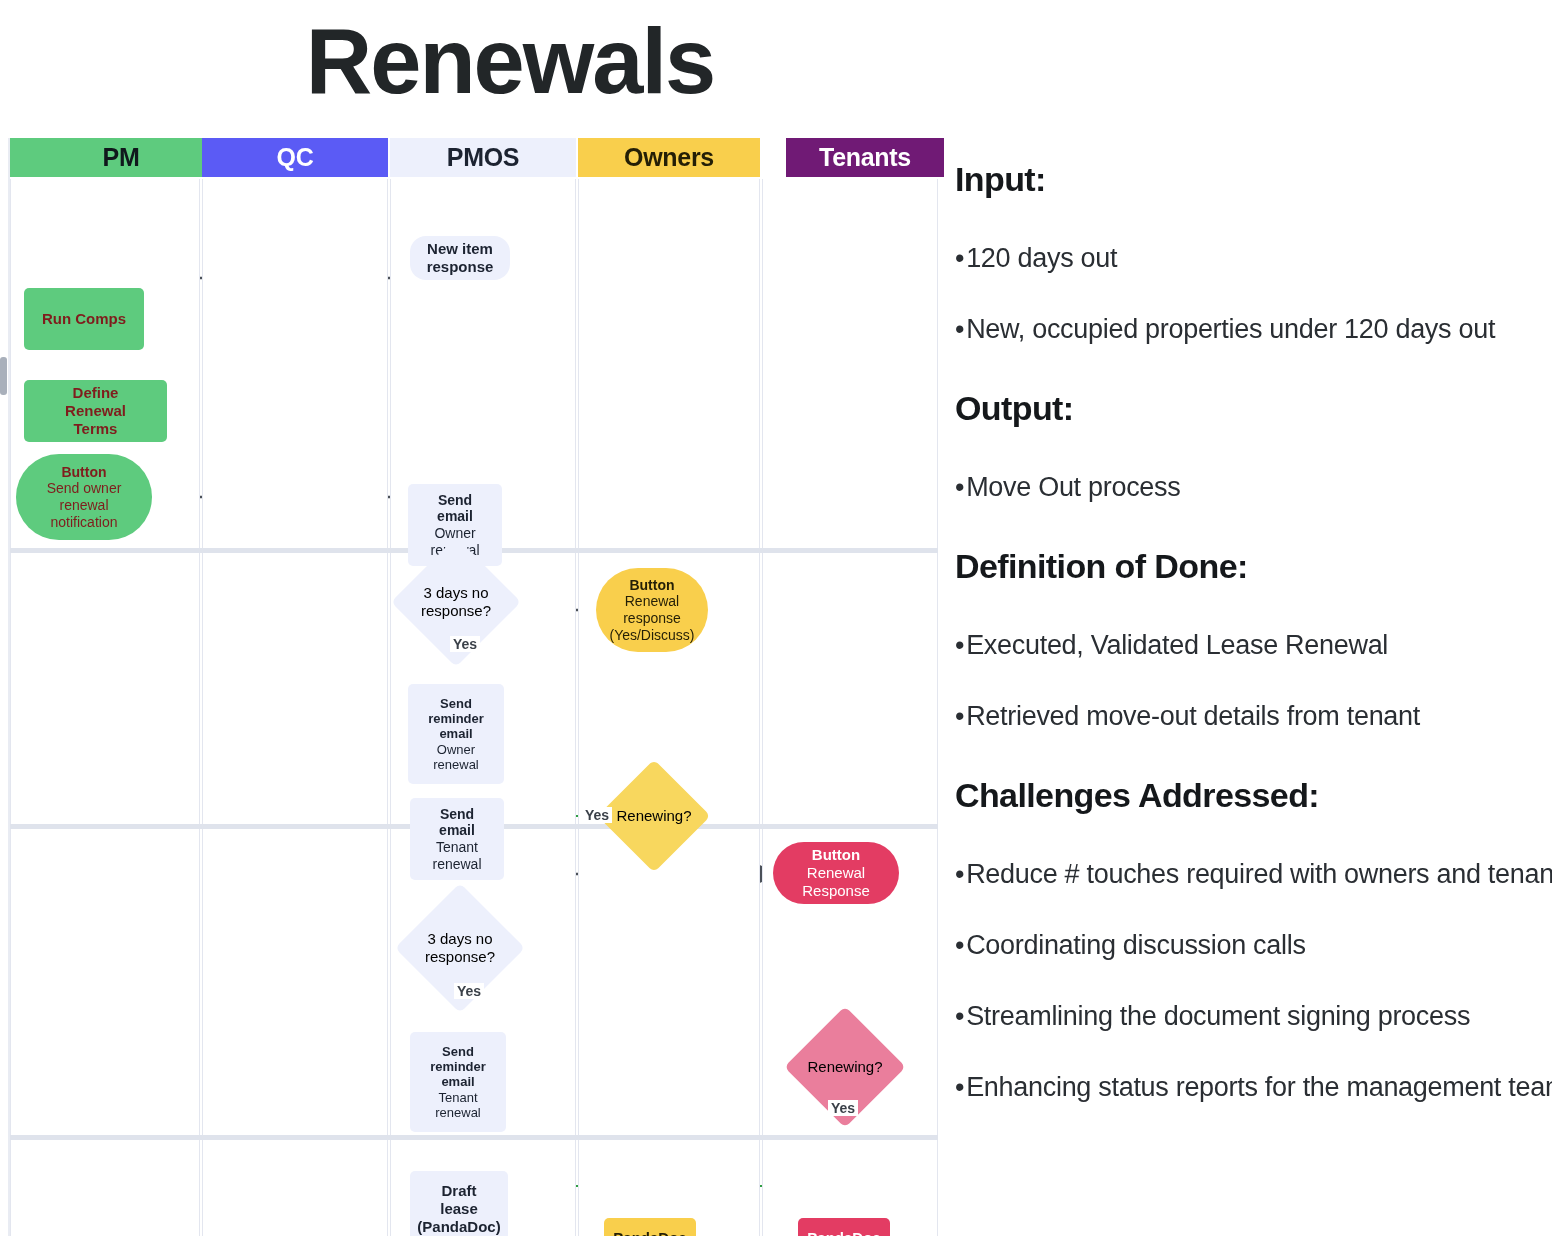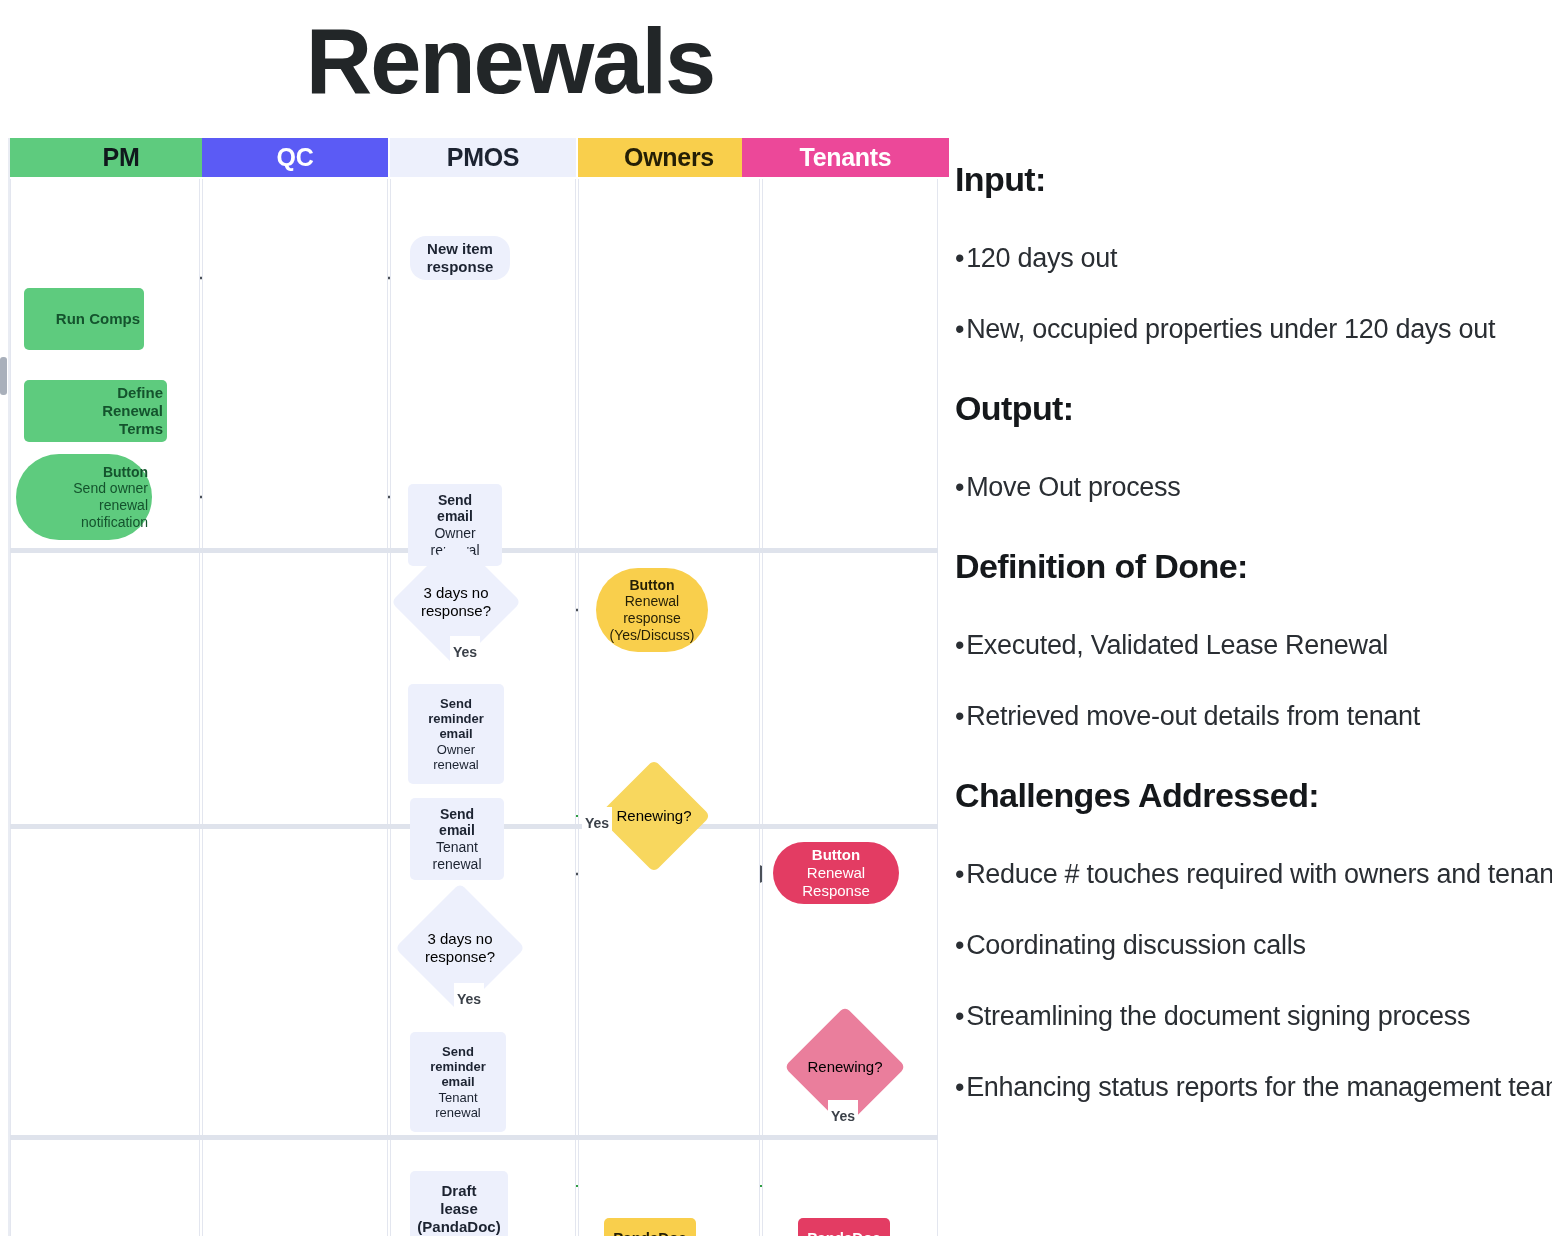--- a/index.html
+++ b/index.html
@@ -58,32 +58,32 @@
   .diamond{
     background:transparent;
   }
   .diamond .dshape{
     position:absolute;left:0;top:0;width:100%;height:100%;
     transform:rotate(45deg);
     border-radius:6px;
   }
   .diamond .dtext{position:relative;z-index:2;}
 
-  .c-pm{background:#5ecb7e;color:#14532d;align-items:flex-end;}
+  .c-pm{background:#5ecb7e;color:#7f1d1d;}
   .c-pmos{background:#edf0fc;color:#1c2331;margin-top:28px;}
   .c-own{background:#f9cf4c;color:#241f06;}
   .c-ten{background:#e33c63;color:#ffffff;}
   .c-tenlite{background:#ea7e9c;color:#ffffff;}
   .c-ownlite{background:#f8d75e;color:#3a3203;}
   .c-pmoslite{background:#edf0fc;color:#1c2331;}
 
   .edge-label{
     position:absolute;
     font-size:14px;font-weight:700;color:#3b4149;
-    background:#ffffff;padding:8px 3px;
+    background:#ffffff;padding:0 3px;
     white-space:nowrap;
   }
   svg.wires{position:absolute;left:0;top:0;width:928px;height:1098px;overflow:visible;}
 
   
   #left-nub{
     position:absolute;left:0;top:357px;width:7px;height:38px;
     background:#a9b0bb;border-radius:3px;
   }
   #left-rail{
@@ -168,21 +168,21 @@
   </div>
   <div class="lane-header" style="left:192px;width:186px;background:#5b5bf5;color:#ffffff;">
     <span>QC</span>
   </div>
   <div class="lane-header" style="left:380px;width:186px;background:#edf0fc;color:#1c2331;">
     <span>PMOS</span>
   </div>
   <div class="lane-header" style="left:568px;width:182px;background:#f9cf4c;color:#241f06;">
     <span>Owners</span>
   </div>
-  <div class="lane-header" style="left:732px;width:207px;background:#ec4899;color:#ffffff;">
+  <div class="lane-header" style="left:776px;width:158px;background:#701a75;color:#ffffff;">
     <span>Tenants</span>
   </div>
 
   <div class="lane-col" style="left:0px;width:190px;"></div>
   <div class="lane-col" style="left:192px;width:186px;"></div>
   <div class="lane-col" style="left:380px;width:186px;"></div>
   <div class="lane-col" style="left:568px;width:182px;"></div>
   <div class="lane-col" style="left:752px;width:176px;"></div>
 
   <div class="row-sep" style="top:410px;"></div>

